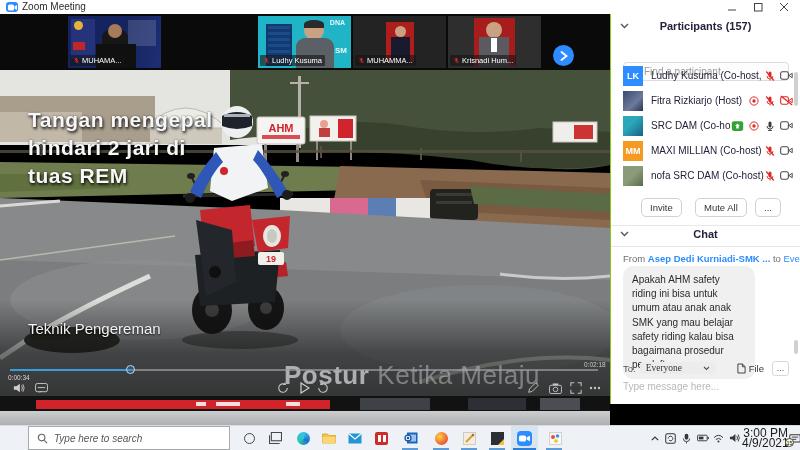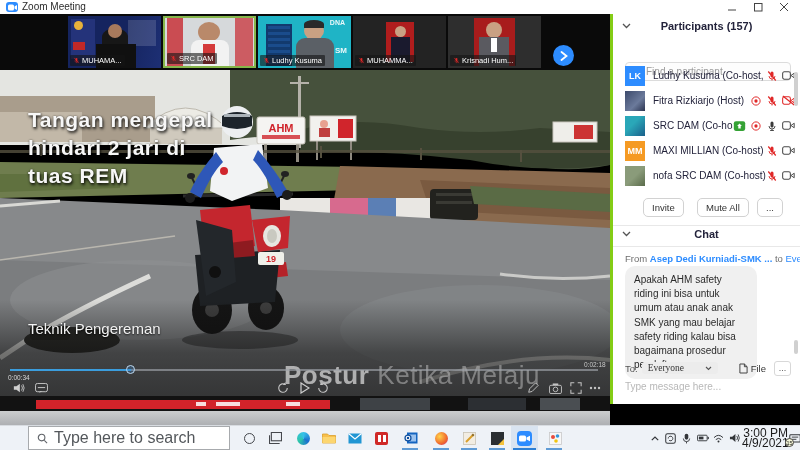--- a/index.html
+++ b/index.html
@@ -45,21 +45,21 @@
   #dur-time { left:584px; top:291px; font-size:6.5px; color:#c8c8c8; }
   .vctl { position:absolute; top:311px; width:14px; height:14px; display:flex; align-items:center; justify-content:center; cursor:pointer; }
 
   #nextframe { left:0; top:326px; width:610px; height:15px; background:#121212; overflow:hidden; }
   #red-banner { left:36px; top:4px; width:294px; height:9px; background:#d2232a; }
   .banner-dash { position:absolute; top:2px; width:10px; height:4px; background:rgba(255,255,255,.85); }
   .gray-shape { position:absolute; top:2px; height:12px; }
   #lightstrip { left:0; top:341px; width:610px; height:14px; background:linear-gradient(180deg,#cbcdce,#aeb0b3); }
 
   
-  #panel { left:610px; top:0; width:190px; height:404px; background:#fff; border-left:3px solid #84cc16; z-index:20; }
+  #panel { left:610px; top:0; width:190px; height:404px; background:#fff; border-left:1px solid #84cc16; z-index:20; }
   .section-title { position:absolute; width:100%; text-align:center; font-size:11px; font-weight:bold; color:#23233b; }
   .chev { position:absolute; left:9px; }
   #p-search { position:absolute; left:12px; top:38px; width:166px; height:19px; border:1px solid #dcdcdc;
     border-radius:4px; background:#fdfdfd; display:flex; align-items:center; padding:0 6px; gap:4px;margin-top:24px; }
   #p-search input { border:none; outline:none; width:130px; font-size:10px; color:#333; background:transparent;
     font-family:"Liberation Sans","DejaVu Sans",sans-serif; }
   #p-search input::placeholder { color:#9a9a9a; }
   #plist { position:absolute; left:0; top:63px; width:190px; }
   .prow { height:25px; display:flex; align-items:center; padding:0 8px 0 12px; cursor:pointer; }
   .pavatar { width:20px; height:20px; border-radius:0; flex:0 0 auto; display:flex; align-items:center;
@@ -84,22 +84,22 @@
     color:#555; display:flex; align-items:center; justify-content:center; cursor:pointer; }
   #chat-input { position:absolute; left:12px; top:381px; width:160px; border:none; outline:none; font-size:10px;
     color:#333; font-family:"Liberation Sans","DejaVu Sans",sans-serif; background:transparent; }
   #chat-input::placeholder { color:#b8b8b8; }
   .scroll-thumb { position:absolute; right:2px; width:4px; background:#d0d0d0; border-radius:2px; }
 
   
   #taskbar { left:0; top:425px; width:800px; height:25px; background:#eef2f7; border-top:1px solid #d8dce1; z-index:30; }
   #tb-search { left:28px; top:0px; width:202px; height:24px; background:#fff; border:1px solid #a7aaad;
     display:flex; align-items:center; padding-left:8px; gap:6px; }
-  #tb-search input { border:none; outline:none; font-size:16px; color:#3c4043; width:150px;
-    font-family:"Liberation Sans","DejaVu Sans",sans-serif; background:transparent; }
+  #tb-search input { border:none; outline:none; font-size:10px; color:#3c4043; width:150px;
+    font-family:"Liberation Sans","DejaVu Sans",sans-serif; background:transparent;font-style:italic; }
   #tb-search input::placeholder { color:#53575b; }
   .tbicon { position:absolute; top:0; width:26px; height:24px; display:flex; align-items:center; justify-content:center; cursor:pointer; }
   .underline { position:absolute; top:22px; height:2px; background:#5f9bd5; }
   #zoom-task { background:#d9e4f1; }
   .tray { position:absolute; top:0; height:24px; display:flex; align-items:center; justify-content:center; cursor:pointer; }
   #clock { left:742px; top:2px; width:46px; text-align:right; font-size:12px; line-height:10px; color:#1b1b1b; cursor:default; }
   #notif { left:789px; top:5px; cursor:pointer; }
   #notif-badge { position:absolute; left:-4px; top:7px; width:9px; height:9px; border:1px solid #444; border-radius:50%;
     background:#f5f7d8; font-size:5.5px; color:#222; display:flex; align-items:center; justify-content:center; }
 </style>
@@ -149,35 +149,20 @@
       <div class="tname">
           <svg class="micoff7" viewBox="0 0 16 16">
             <path d="M8 2a2 2 0 0 1 2 2v4a2 2 0 0 1-4 0V4a2 2 0 0 1 2-2z" fill="#e02828"></path>
             <path d="M4 8a4 4 0 0 0 8 0M8 12v2" stroke="#e02828" fill="none"></path>
             <line x1="3" y1="2" x2="13" y2="14" stroke="#e02828" stroke-width="1.6"></line>
           </svg>
           <span>MUHAMA...</span>
         </div>
     </div>
 
-    <div class="thumb active" style="left:163px; background:#d6d9db;">
-      <div class="abs" style="left:2px; top:0; width:16px; height:48px; background:#c8323a; opacity:.85;"></div>
-      <div class="abs" style="left:70px; top:0; width:18px; height:48px; background:#c8323a; opacity:.75;"></div>
-      <div class="abs" style="left:33px; top:4px; width:22px; height:20px; border-radius:50%; background:#b9896a;"></div>
-      <div class="abs" style="left:26px; top:22px; width:38px; height:28px; border-radius:8px 8px 0 0; background:#f2f2f2;"></div>
-      <div class="abs" style="left:38px; top:26px; width:12px; height:20px; background:#d43a3a;"></div>
-      <div class="tname">
-          <svg class="micoff7" viewBox="0 0 16 16">
-            <path d="M8 2a2 2 0 0 1 2 2v4a2 2 0 0 1-4 0V4a2 2 0 0 1 2-2z" fill="#e02828"></path>
-            <path d="M4 8a4 4 0 0 0 8 0M8 12v2" stroke="#e02828" fill="none"></path>
-            <line x1="3" y1="2" x2="13" y2="14" stroke="#e02828" stroke-width="1.6"></line>
-          </svg>
-          <span>SRC DAM</span>
-        </div>
-    </div>
 
     <div class="thumb" style="left:258px; background:#1fb4c6;">
       <div class="abs" style="left:8px; top:8px; width:26px; height:42px; background:#123a6e;"></div>
       <div class="abs" style="left:10px; top:10px; width:22px; height:38px; background:repeating-linear-gradient(180deg,#1a4c8c 0 3px,#123a6e 3px 6px);"></div>
       <span class="bgtext" style="right:6px; top:3px; font-size:7px;">DNA</span>
       <span class="bgtext" style="right:4px; top:30px; font-size:8px;">SM</span>
       <div class="abs" style="left:46px; top:6px; width:20px; height:18px; border-radius:50%; background:#c9a183;"></div>
       <div class="abs" style="left:46px; top:4px; width:20px; height:8px; border-radius:50% 50% 0 0; background:#2a2a2a;"></div>
       <div class="abs" style="left:38px; top:22px; width:38px; height:30px; border-radius:9px 9px 0 0; background:#5b6066;"></div>
       <div class="tname">

